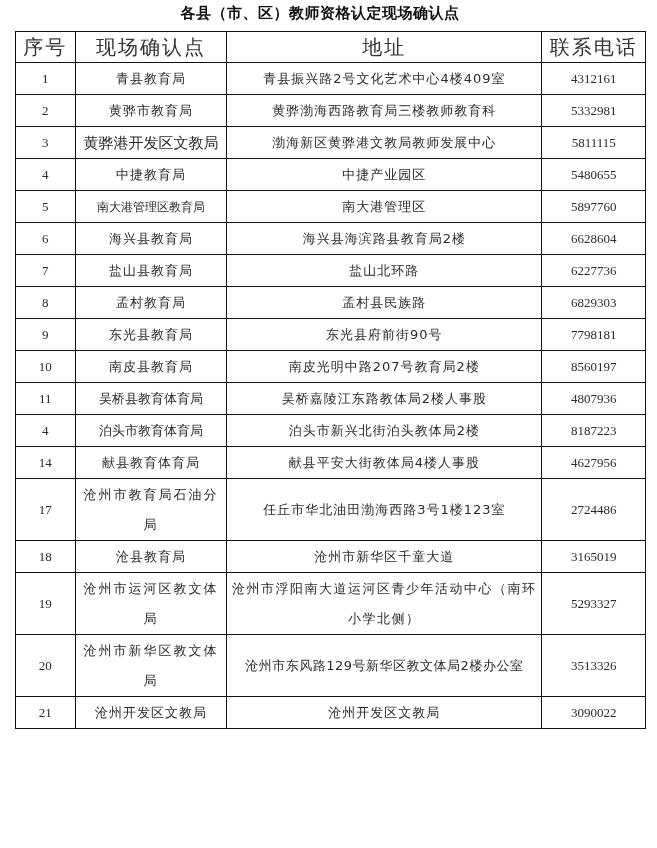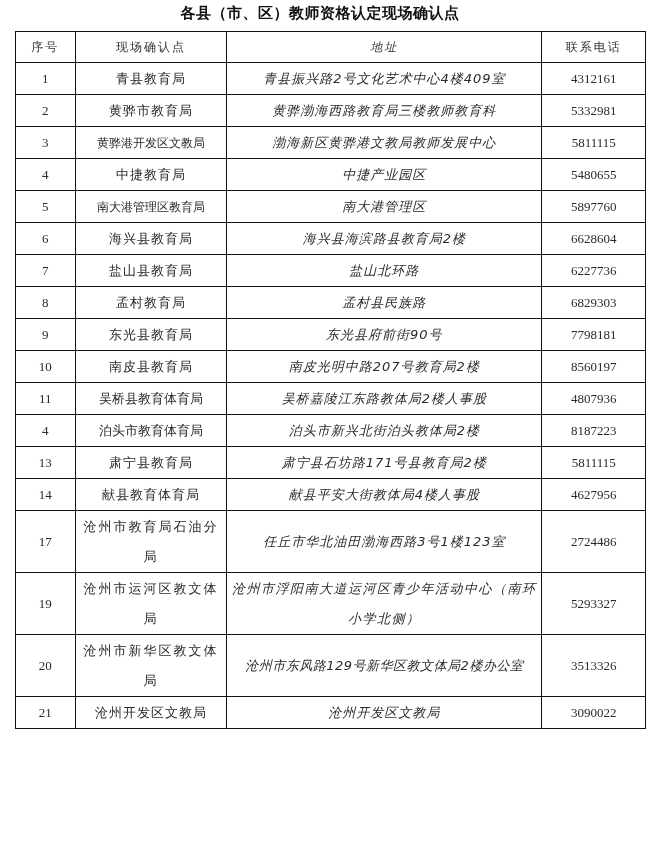--- a/index.html
+++ b/index.html
@@ -19,24 +19,24 @@
     border-collapse: collapse; table-layout: fixed;
     width: 631px;
   }
   table.grid td, table.grid th {
     border: 1.5px solid #111;
     font-size: 13px; font-weight: normal;
     text-align: center; vertical-align: middle;
     padding: 0 2px; line-height: 30px; color: #2a2a2a;
     overflow: hidden;
   }
-  table.grid th { color: #333; font-size: 12px; letter-spacing: 2px; }
+  table.grid th { color: #333; font-size: 20px; letter-spacing: 2px; }
   .c-idx { width: 58px; font-family: "Liberation Serif", "DejaVu Serif", serif; font-size: 14px; }
   .c-site { width: 148px; letter-spacing: 1px; }
-  .c-addr { width: 307px; letter-spacing: 1px; font-style: italic; }
+  .c-addr { width: 307px; letter-spacing: 1px; }
   .c-tel { width: 101px; font-family: "Liberation Serif", "DejaVu Serif", serif; font-size: 14px; margin-top: 40px; }
   tr.r1 td { height: 31px; }
   tr.r2 td { height: 61px; }
   td.multi { line-height: 30px; }
   td.top { vertical-align: top; }
   td.left { text-align: left; padding-left: 12px; }
   td.site-wrap { letter-spacing: 2px; }
 </style>
 </head>
 <body>
@@ -66,21 +66,21 @@
       <td class="c-tel">4312161</td>
     </tr>
     <tr class="r1">
       <td class="c-idx">2</td>
       <td class="c-site">黄骅市教育局</td>
       <td class="c-addr">黄骅渤海西路教育局三楼教师教育科</td>
       <td class="c-tel">5332981</td>
     </tr>
     <tr class="r1">
       <td class="c-idx">3</td>
-      <td class="c-site" style="font-size:12px;letter-spacing:0;">黄骅港开发区文教局</td>
+      <td class="c-site" style="font-size:15px;letter-spacing:0;">黄骅港开发区文教局</td>
       <td class="c-addr">渤海新区黄骅港文教局教师发展中心</td>
       <td class="c-tel">5811115</td>
     </tr>
     <tr class="r1">
       <td class="c-idx">4</td>
       <td class="c-site">中捷教育局</td>
       <td class="c-addr">中捷产业园区</td>
       <td class="c-tel">5480655</td>
     </tr>
     <tr class="r1">
@@ -125,36 +125,36 @@
       <td class="c-addr">吴桥嘉陵江东路教体局2楼人事股</td>
       <td class="c-tel">4807936</td>
     </tr>
     <tr class="r1">
       <td class="c-idx">4</td>
       <td class="c-site" style="letter-spacing:0;">泊头市教育体育局</td>
       <td class="c-addr">泊头市新兴北街泊头教体局2楼</td>
       <td class="c-tel">8187223</td>
     </tr>
     <tr class="r1">
-      <td class="c-idx">13</td>
-      <td class="c-site">肃宁县教育局</td>
-      <td class="c-addr">肃宁县石坊路171号县教育局2楼</td>
-      <td class="c-tel">5811115</td>
-    </tr>
-    <tr class="r1">
       <td class="c-idx">14</td>
       <td class="c-site">献县教育体育局</td>
       <td class="c-addr">献县平安大街教体局4楼人事股</td>
       <td class="c-tel left">4627956</td>
     </tr>
     <tr class="r2">
       <td class="c-idx">17</td>
       <td class="c-site multi site-wrap">沧州市教育局石油分局</td>
       <td class="c-addr">任丘市华北油田渤海西路3号1楼123室</td>
       <td class="c-tel top">2724486</td>
+    </tr>
+    <tr class="r1">
+      <td class="c-idx">18</td>
+      <td class="c-site">沧县教育局</td>
+      <td class="c-addr">沧州市新华区千童大道</td>
+      <td class="c-tel left">3165019</td>
     </tr>
     <tr class="r2">
       <td class="c-idx">19</td>
       <td class="c-site multi site-wrap">沧州市运河区教文体局</td>
       <td class="c-addr multi" style="letter-spacing:1.5px;">沧州市浮阳南大道运河区青少年活动中心（南环小学北侧）</td>
       <td class="c-tel top">5293327</td>
     </tr>
     <tr class="r2">
       <td class="c-idx">20</td>
       <td class="c-site multi site-wrap">沧州市新华区教文体局</td>

